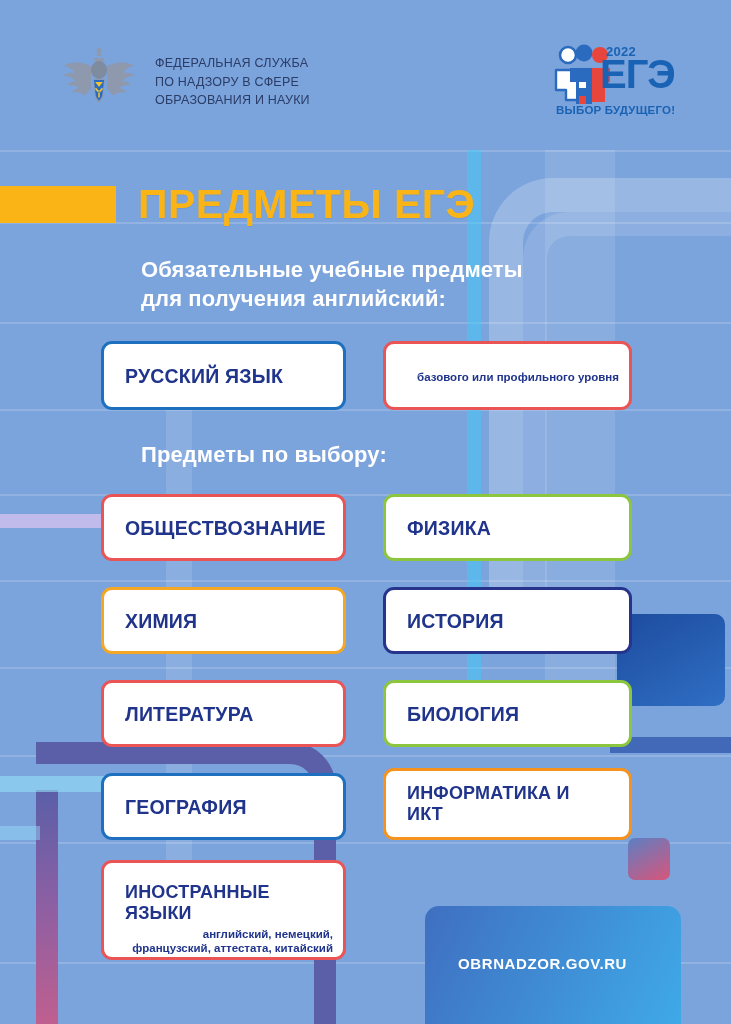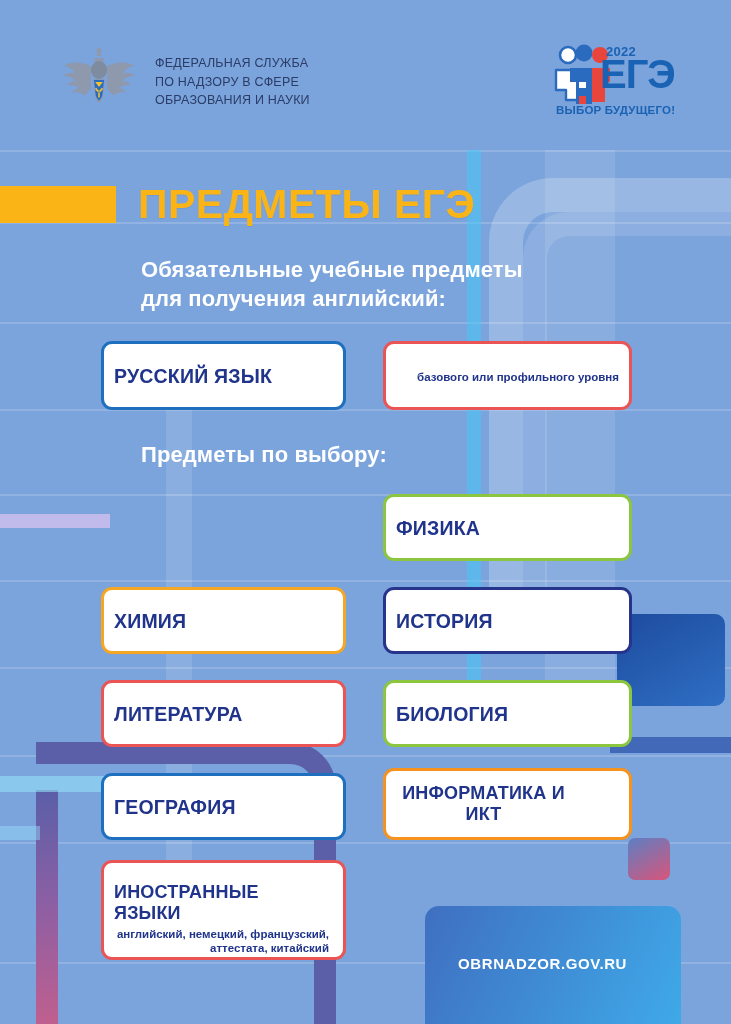--- a/index.html
+++ b/index.html
@@ -179,21 +179,21 @@
   
   .card{
     position:absolute;
     background:#ffffff;
     border-radius:11px;
     border:3px solid #cccccc;
     box-sizing:border-box;
     display:flex;
     flex-direction:column;
     justify-content:center;
-    padding-left:10px;
+    padding-left:21px;
     padding-right:10px;
   }
   .card .c-title{
     color:#20348c;
     font-size:19.5px;
     font-weight:700;
     letter-spacing:.2px;
     line-height:22px;
   }
   .card .c-sub{
@@ -302,20 +302,23 @@
   </div>
 
   <div class="card" style="left:383px;top:341px;width:249px;height:69px;border-color:#ea5455;">
     <div class="c-sub">базового или профильного уровня</div>
   </div>
 
   <div class="sec-head" id="head-optional">
     <div>Предметы по выбору:</div>
   </div>
 
+  <div class="card" style="left:101px;top:494px;width:245px;height:67px;border-color:#ea5455;">
+    <div class="c-title">ОБЩЕСТВОЗНАНИЕ</div>
+  </div>
 
   <div class="card" style="left:101px;top:587px;width:245px;height:67px;border-color:#f5a623;">
     <div class="c-title">ХИМИЯ</div>
   </div>
 
   <div class="card" style="left:101px;top:680px;width:245px;height:67px;border-color:#ea5455;">
     <div class="c-title">ЛИТЕРАТУРА</div>
   </div>
 
   <div class="card" style="left:101px;top:773px;width:245px;height:67px;border-color:#1f6fbf;">
@@ -333,18 +336,18 @@
 
   <div class="card" style="left:383px;top:587px;width:249px;height:67px;border-color:#27348b;">
     <div class="c-title">ИСТОРИЯ</div>
   </div>
 
   <div class="card" style="left:383px;top:680px;width:249px;height:67px;border-color:#8cc63e;">
     <div class="c-title">БИОЛОГИЯ</div>
   </div>
 
   <div class="card small" style="left:383px;top:768px;width:249px;height:72px;border-color:#f5931e;">
-    <div class="c-title" style="max-width:175px;text-align:center;">ИНФОРМАТИКА И ИКТ</div>
+    <div class="c-title" style="max-width:175px;">ИНФОРМАТИКА И ИКТ</div>
   </div>
 
   <div class="footer-url">OBRNADZOR.GOV.RU</div>
 
 </div>
 
 </body></html>

